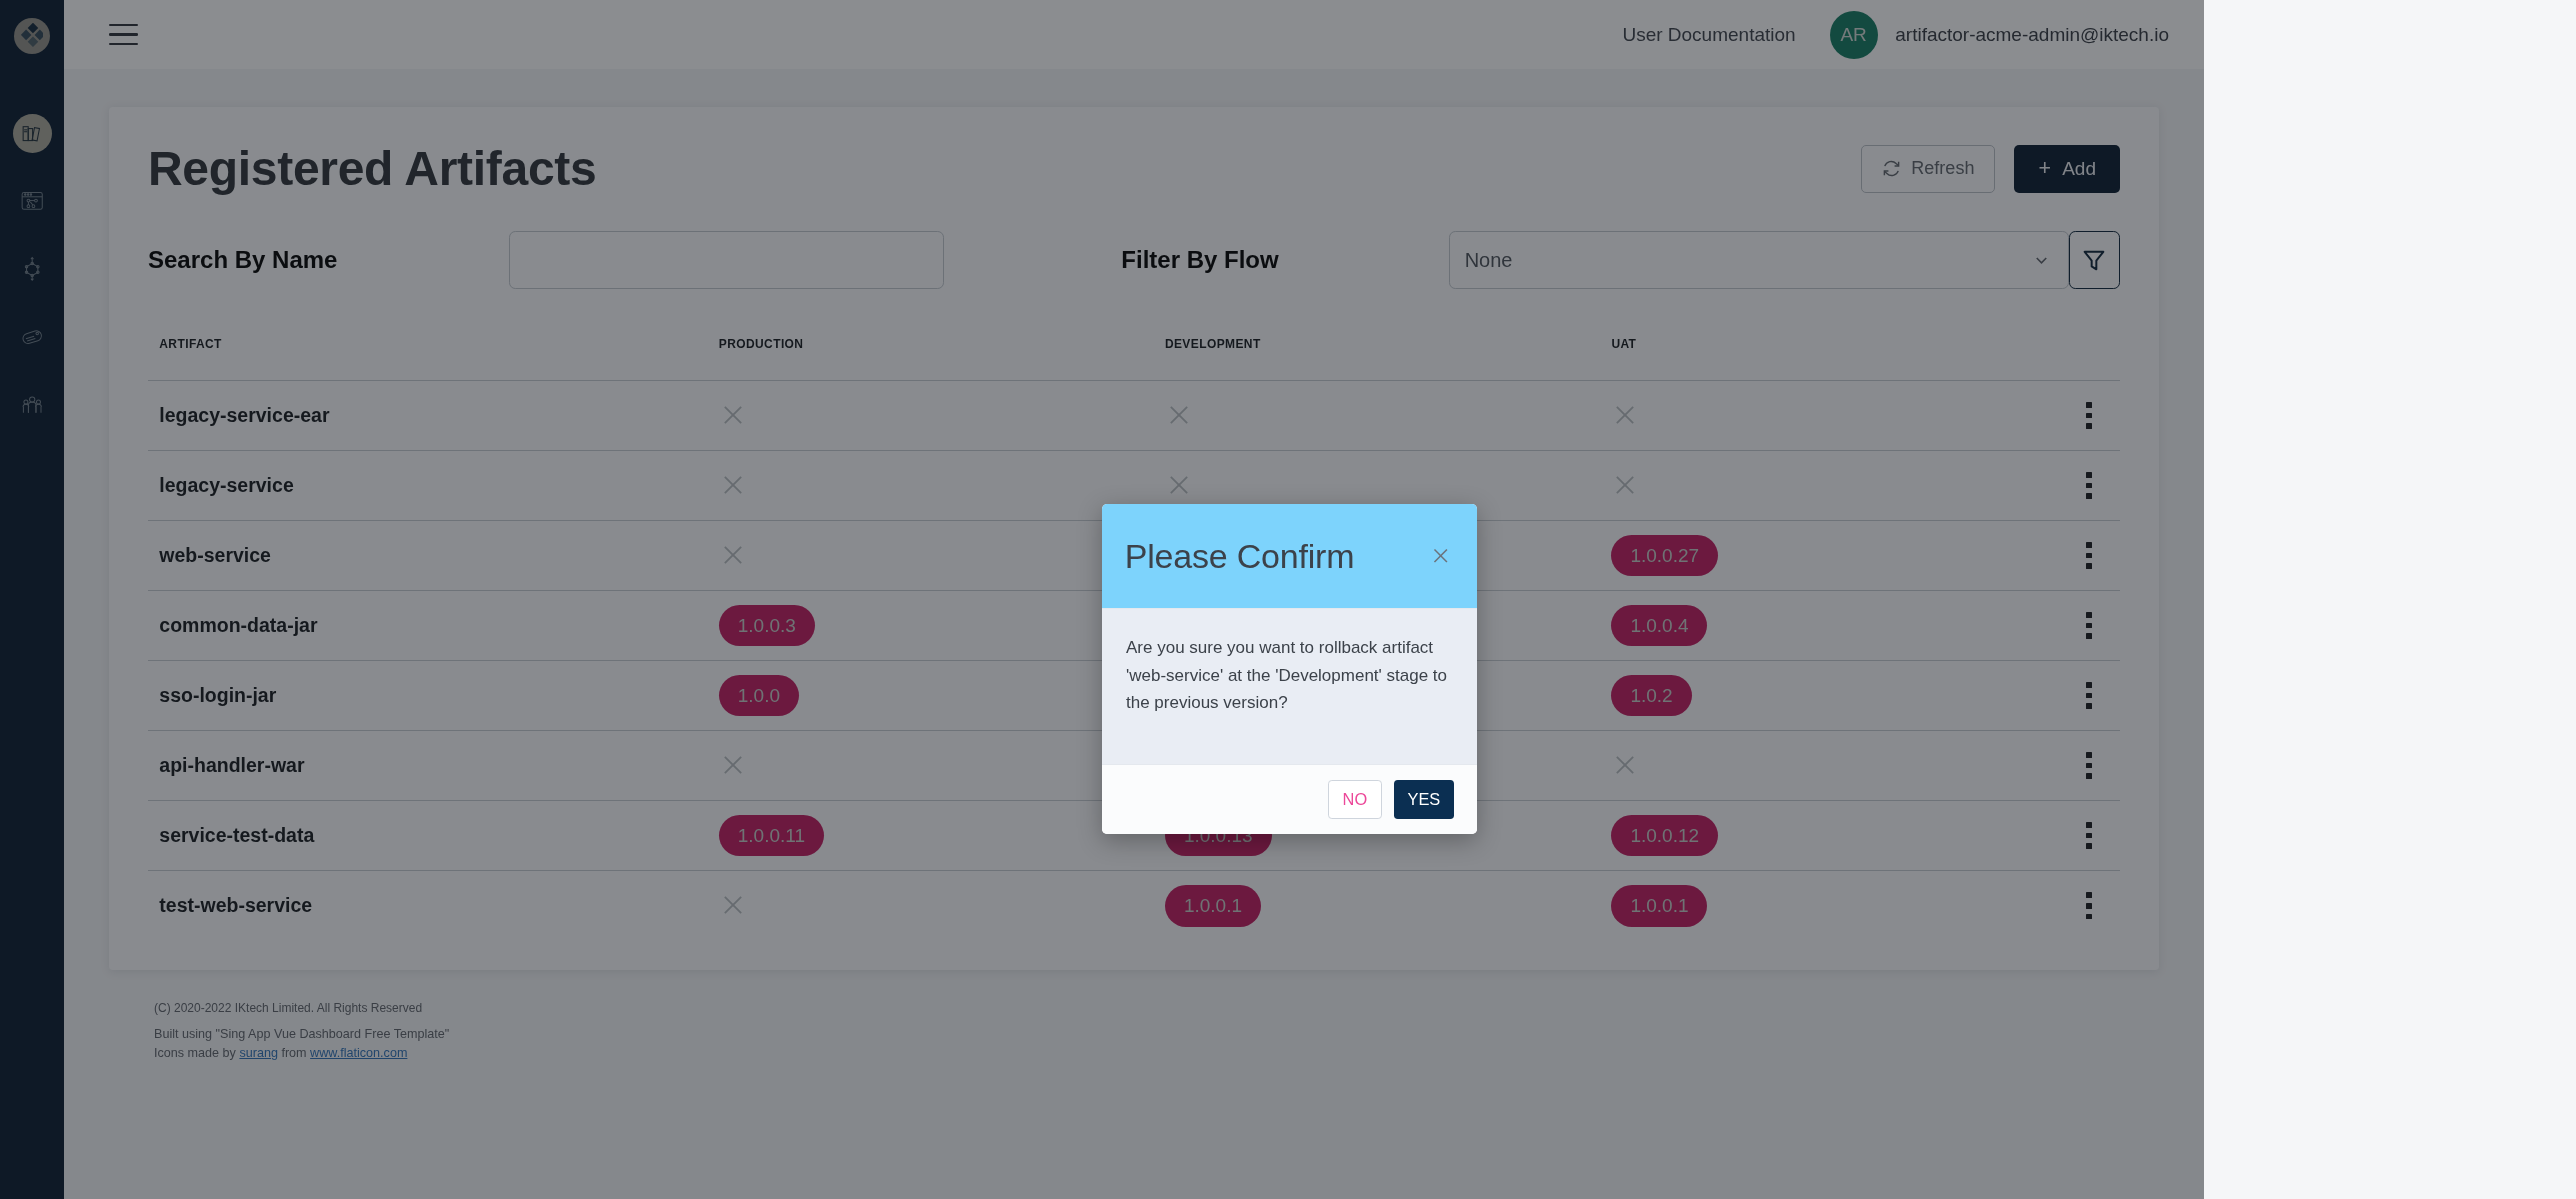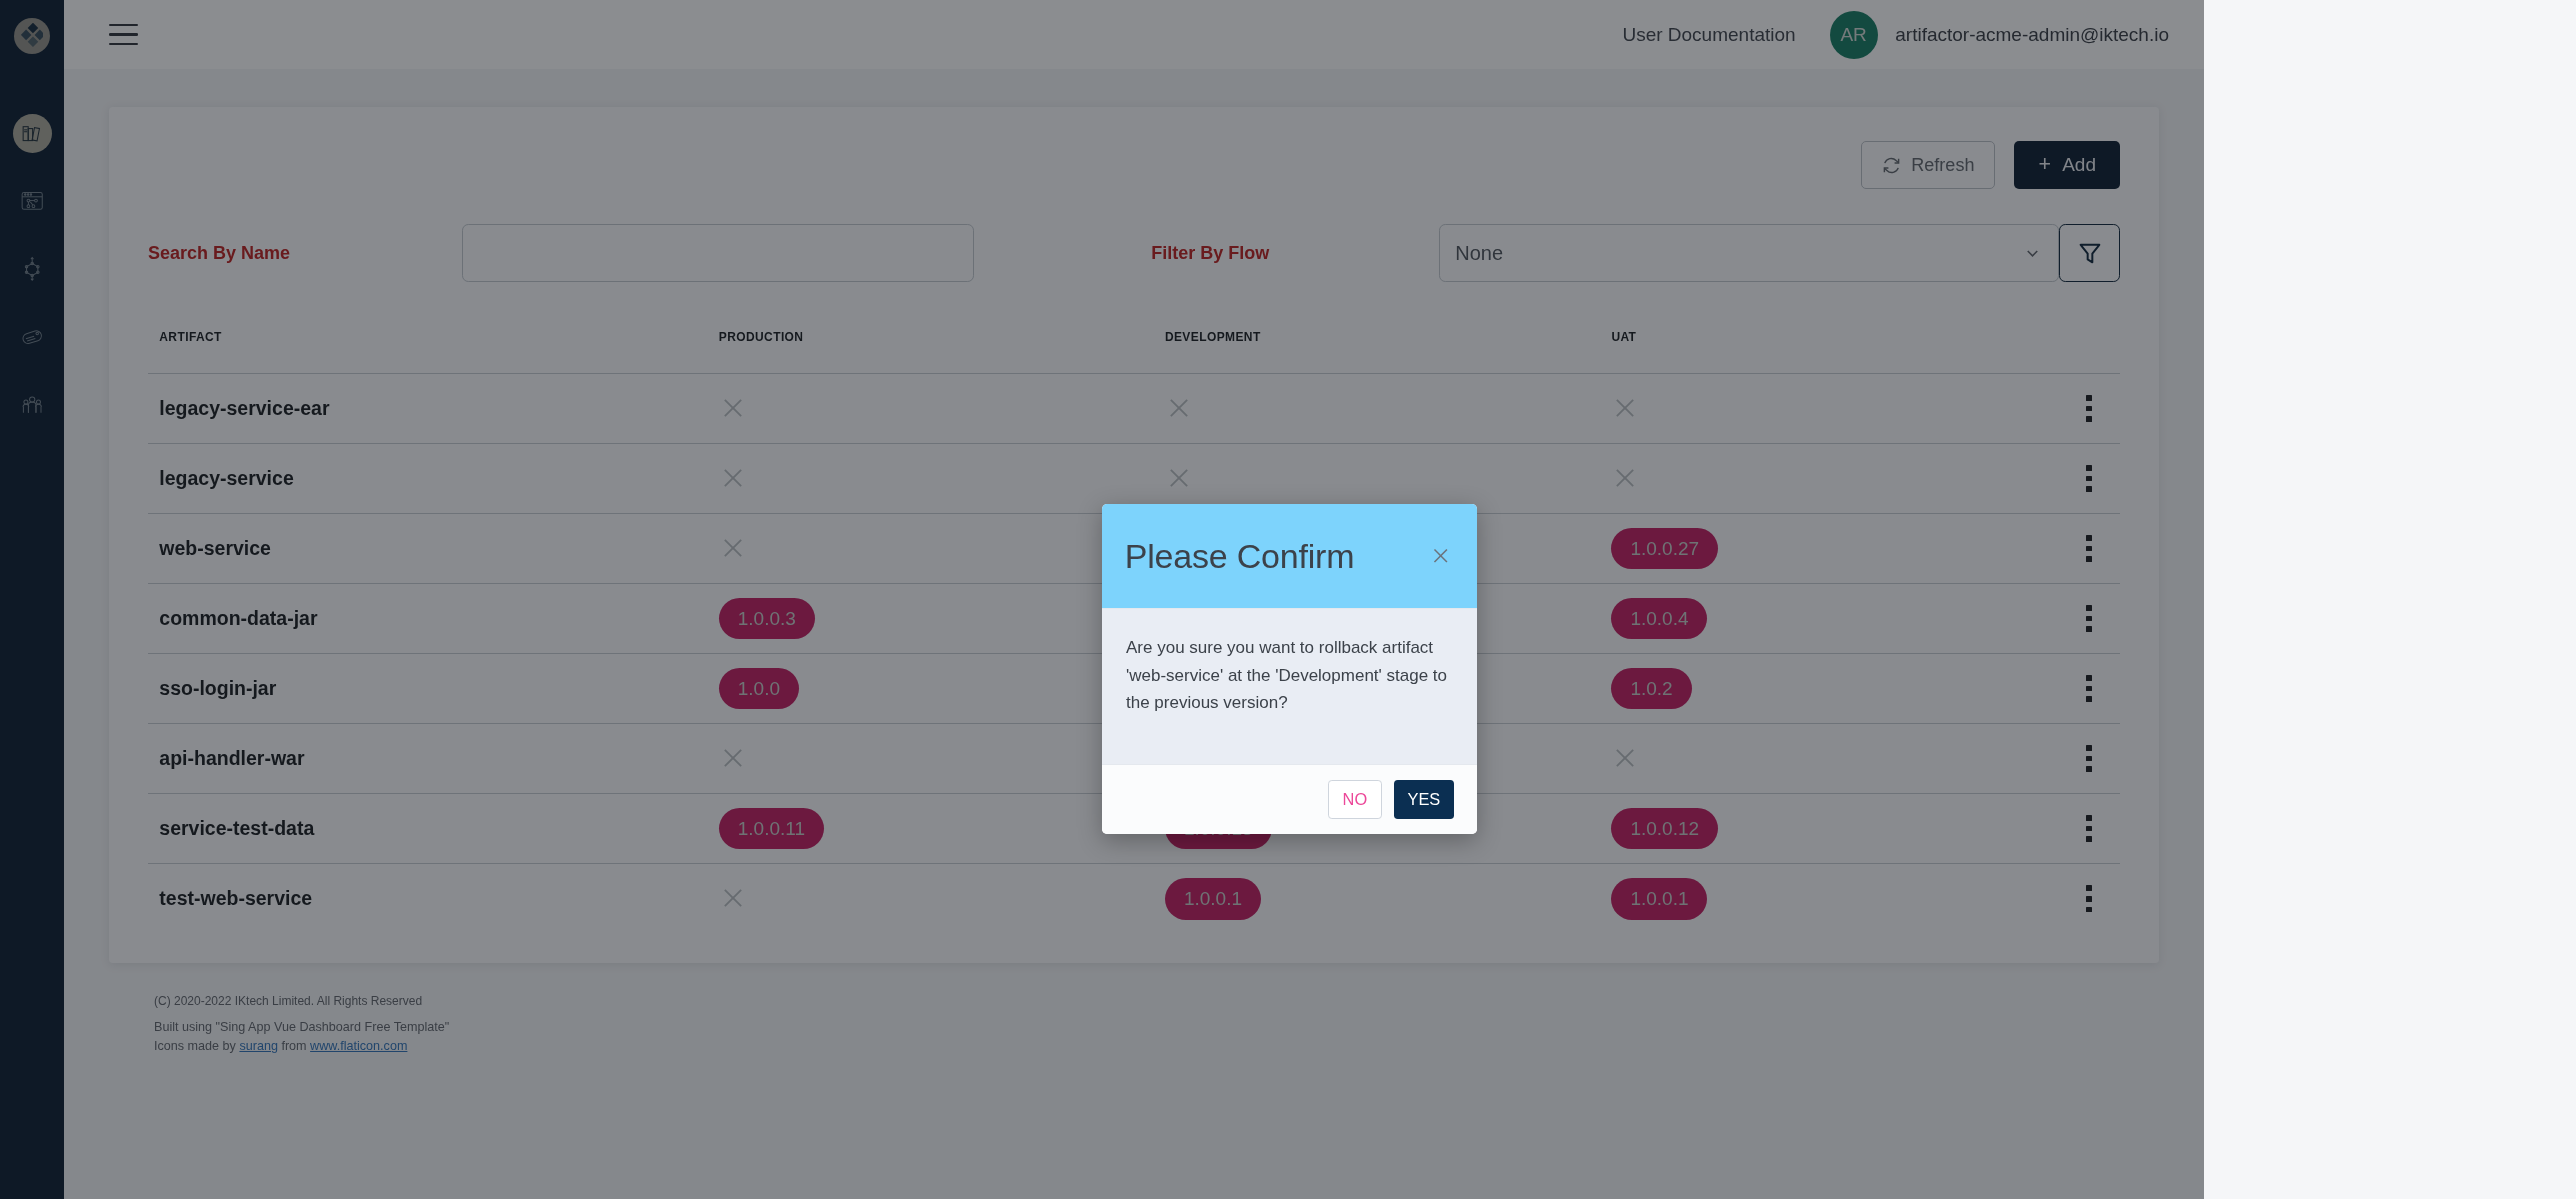--- a/index.html
+++ b/index.html
@@ -98,21 +98,21 @@
   #add-button {
     height: 48px; padding: 0 24px;
     background: #06182c; border: none; border-radius: 5px;
     color: #e8eaee; font-size: 19px;
     display: flex; align-items: center; gap: 11.3px; cursor: pointer;
   }
   .plus-glyph { font-size: 21.4px; line-height: 1; }
 
   
   #filter-row { display: flex; align-items: center; margin-bottom: 48px; }
-  .field-label { font-size: 18px; font-weight: 700; color: #b91c1c; white-space: nowrap; }
+  .field-label { font-size: 24px; font-weight: 700; color: #000000; white-space: nowrap; }
   #search-input {
     width: 620px; height: 58px; margin-left: 172px;
     border: 1.3px solid #bfc4cb; border-radius: 6.3px;
     background: transparent; font-size: 19px; color: #2b3036;
     padding: 0 15px; outline: none;
   }
   #filter-flow-label { margin-left: 177px; }
   .select-wrap { position: relative; margin-left: 170px; }
   #flow-select {
     width: 620px; height: 58px;
@@ -323,20 +323,21 @@
       <div id="avatar">
         <span>AR</span>
       </div>
       <span id="user-email">artifactor-acme-admin@iktech.io</span>
     </header>
 
     <div id="page-body">
       <section id="content-card">
 
         <div id="title-row">
+          <h1 id="page-title">Registered Artifacts</h1>
           <div class="title-spacer"></div>
 
           <button id="refresh-button">
             <svg width="19" height="19" viewBox="0 0 24 24" fill="none" stroke="#5c6168" stroke-width="1.8">
               <path d="M3.5 9a8.5 8.5 0 0 1 14.3-3.2L21 8.5"></path>
               <polyline points="21,3.6 21,8.8 15.9,8.8"></polyline>
               <path d="M20.5 15a8.5 8.5 0 0 1-14.3 3.2L3 15.5"></path>
               <polyline points="3,20.4 3,15.2 8.1,15.2"></polyline>
             </svg>
             <span>Refresh</span>

